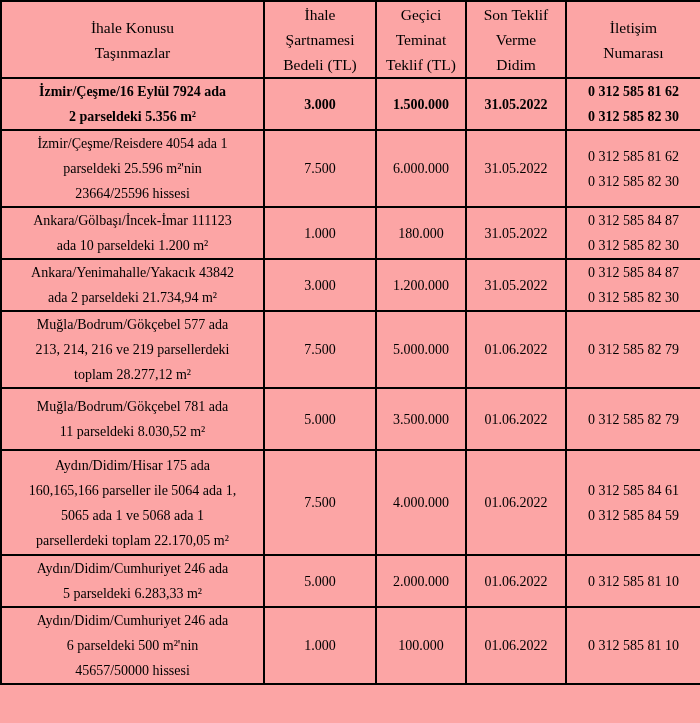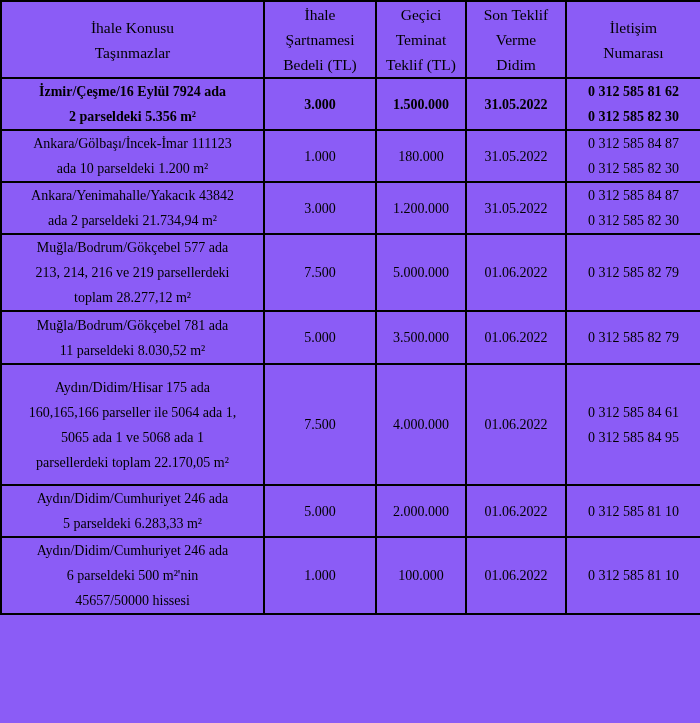--- a/index.html
+++ b/index.html
@@ -3,21 +3,21 @@
 <meta charset="utf-8">
 <style>
   html, body {
     margin: 0;
     padding: 0;
     background: #ffffff;
   }
   .page {
     width: 700px;
     height: 723px;
-    background: #8b5cf6;
+    background: #fca5a5;
     overflow: hidden;
   }
   table.tender {
     border-collapse: collapse;
     table-layout: fixed;
     width: 700px;
     font-family: "Liberation Serif", "DejaVu Serif", serif;
     color: #000000;
   }
   table.tender th,
@@ -76,20 +76,30 @@
     <tbody>
       <tr style="height:52px;font-weight:bold;">
         <td>İzmir/Çeşme/16 Eylül 7924 ada
 2 parseldeki 5.356 m²</td>
         <td>3.000</td>
         <td>1.500.000</td>
         <td>31.05.2022</td>
         <td>0 312 585 81 62
 0 312 585 82 30</td>
       </tr>
+      <tr style="height:77px;">
+        <td>İzmir/Çeşme/Reisdere 4054 ada 1
+parseldeki 25.596 m²'nin
+23664/25596 hissesi</td>
+        <td>7.500</td>
+        <td>6.000.000</td>
+        <td>31.05.2022</td>
+        <td>0 312 585 81 62
+0 312 585 82 30</td>
+      </tr>
       <tr style="height:40px;">
         <td>Ankara/Gölbaşı/İncek-İmar 111123
 ada 10 parseldeki 1.200 m²</td>
         <td>1.000</td>
         <td>180.000</td>
         <td>31.05.2022</td>
         <td>0 312 585 84 87
 0 312 585 82 30</td>
       </tr>
       <tr style="height:52px;border-radius:15px;">
@@ -103,38 +113,38 @@
       </tr>
       <tr style="height:75px;padding-left:36px;">
         <td>Muğla/Bodrum/Gökçebel 577 ada
 213, 214, 216 ve 219 parsellerdeki
 toplam 28.277,12 m²</td>
         <td>7.500</td>
         <td>5.000.000</td>
         <td>01.06.2022</td>
         <td>0 312 585 82 79</td>
       </tr>
-      <tr style="height:53px;">
+      <tr style="height:62px;">
         <td>Muğla/Bodrum/Gökçebel 781 ada
 11 parseldeki 8.030,52 m²</td>
         <td>5.000</td>
         <td>3.500.000</td>
         <td>01.06.2022</td>
         <td>0 312 585 82 79</td>
       </tr>
-      <tr style="height:121px;">
+      <tr style="height:105px;">
         <td>Aydın/Didim/Hisar 175 ada
 160,165,166 parseller ile 5064 ada 1,
 5065 ada 1 ve 5068 ada 1
 parsellerdeki toplam 22.170,05 m²</td>
         <td>7.500</td>
         <td>4.000.000</td>
         <td>01.06.2022</td>
         <td>0 312 585 84 61
-0 312 585 84 95</td>
+0 312 585 84 59</td>
       </tr>
       <tr style="height:52px;">
         <td>Aydın/Didim/Cumhuriyet 246 ada
 5 parseldeki 6.283,33 m²</td>
         <td>5.000</td>
         <td>2.000.000</td>
         <td>01.06.2022</td>
         <td>0 312 585 81 10</td>
       </tr>
       <tr style="height:74px;">

